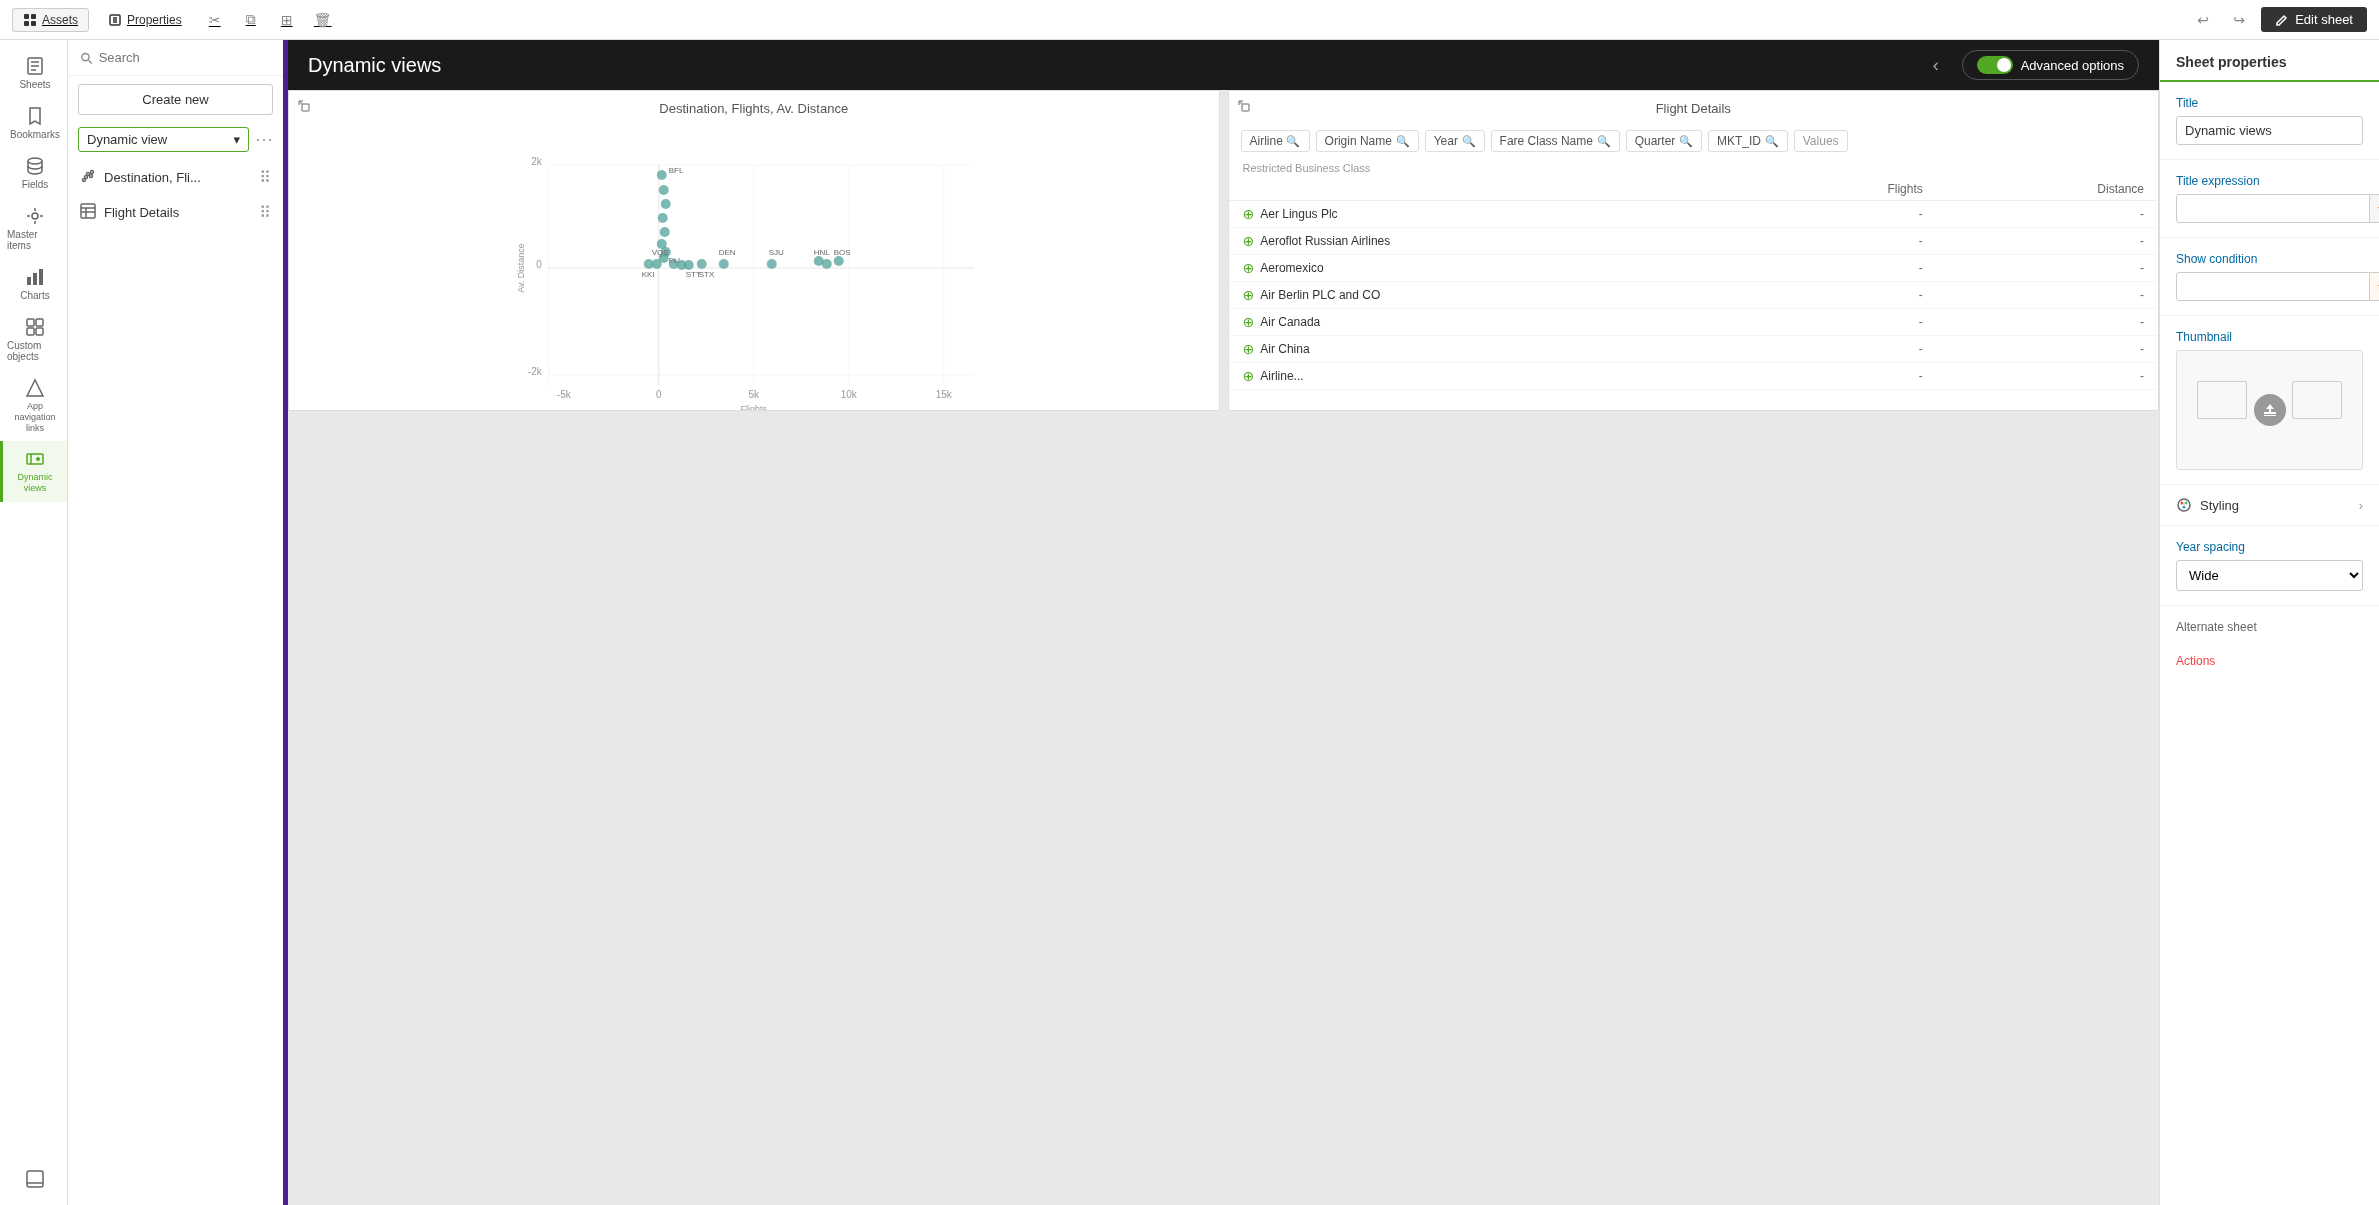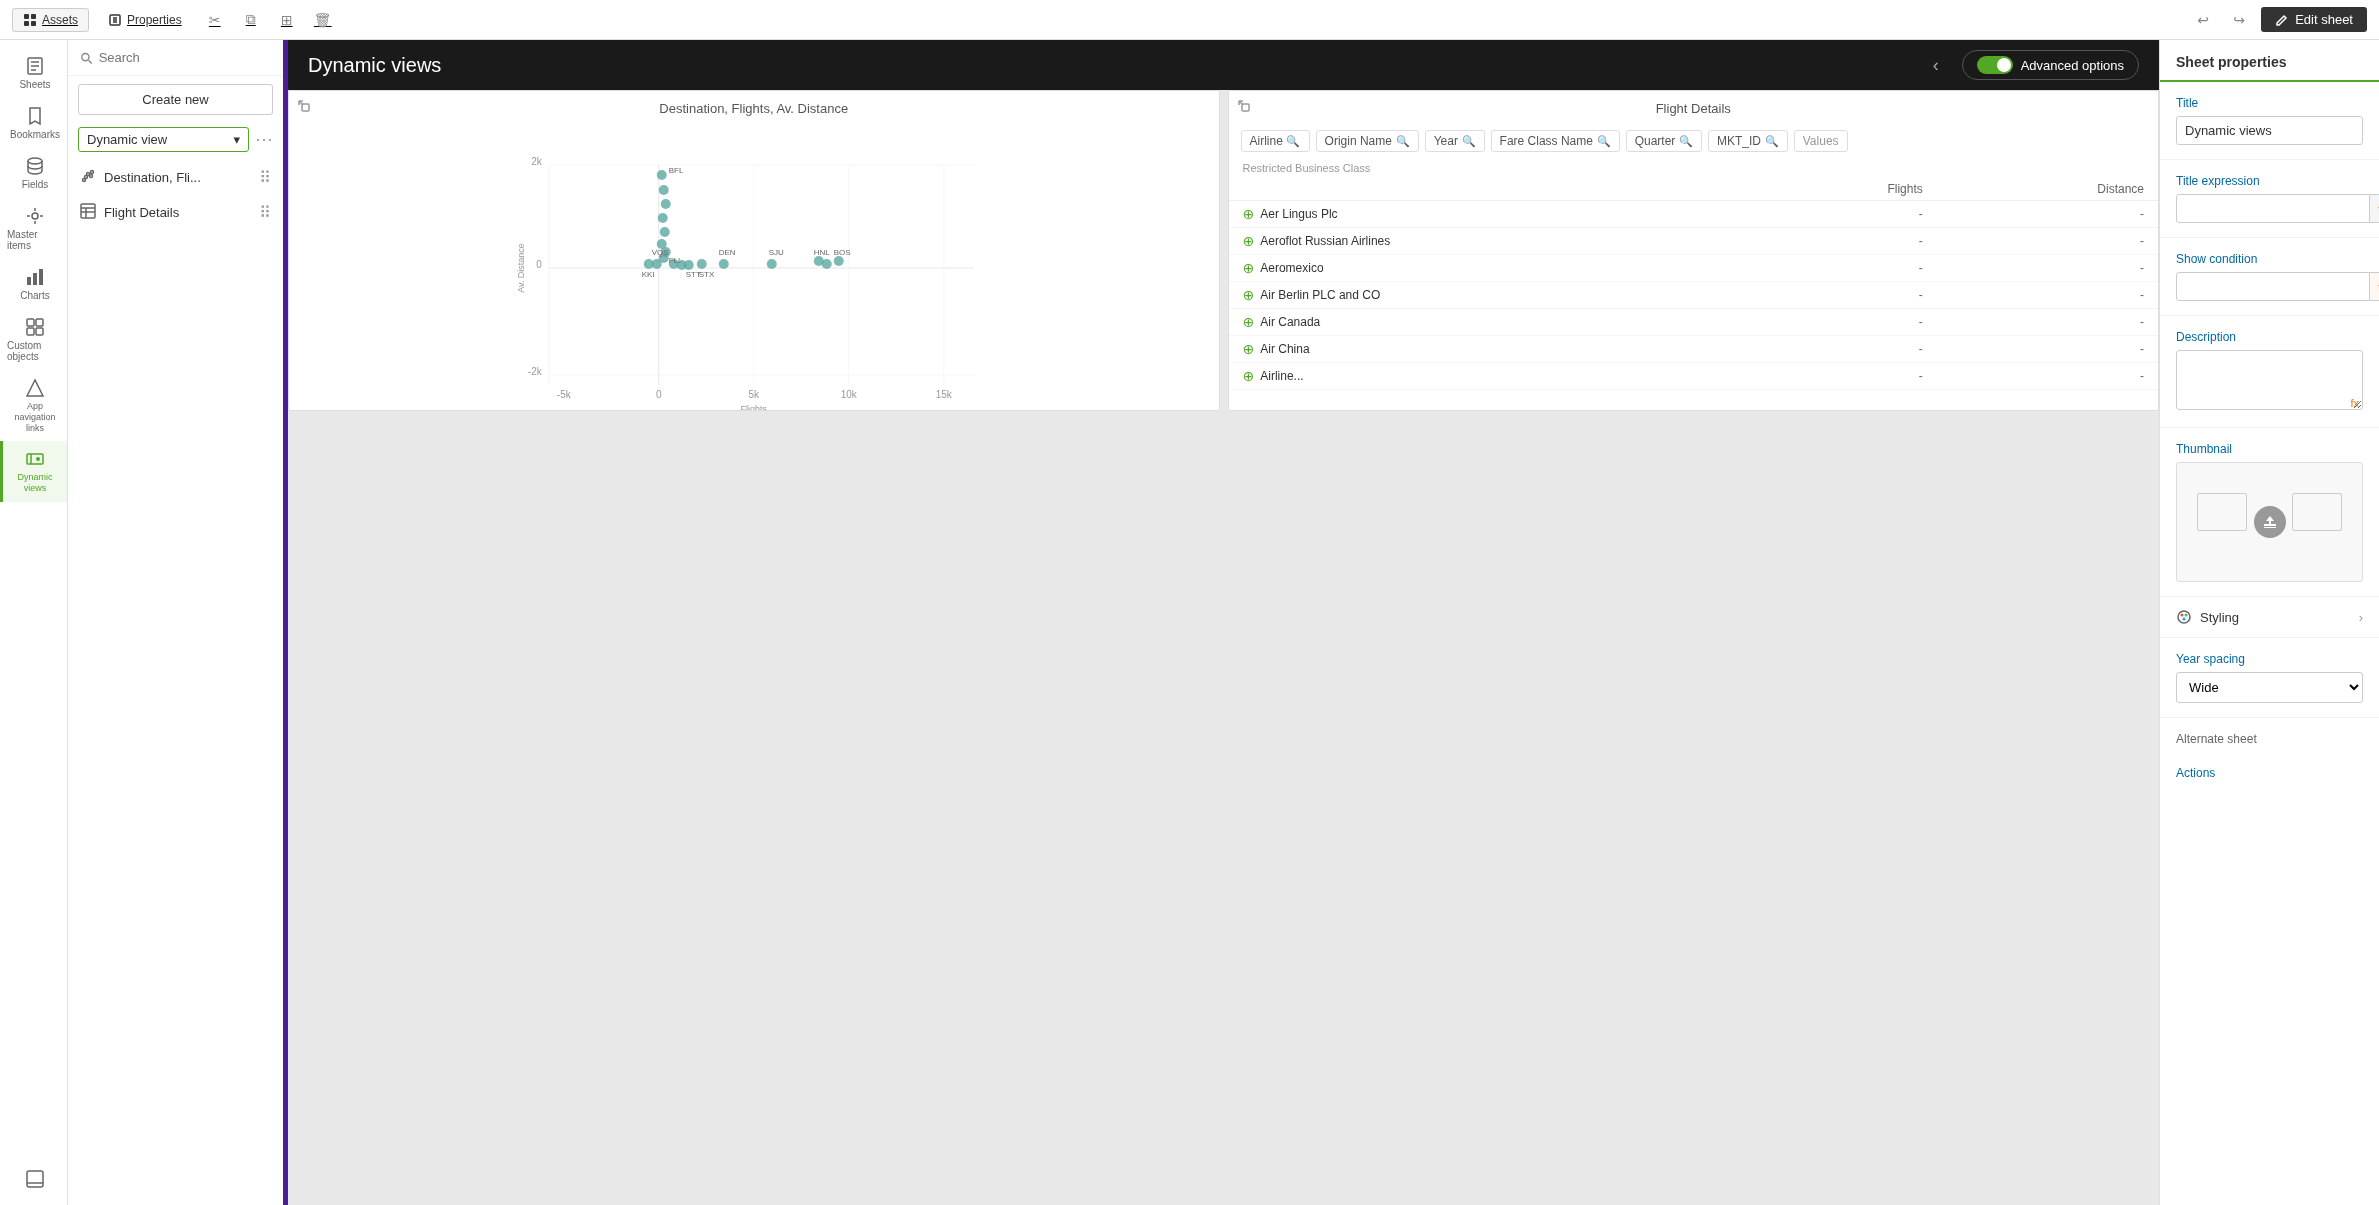--- a/index.html
+++ b/index.html
@@ -222,21 +222,21 @@
       display: flex; align-items: center; justify-content: space-between;
       padding: 12px 16px; cursor: pointer; border-bottom: 1px solid #f0f0f0;
     }
     .styling-left { display: flex; align-items: center; gap: 8px; color: #333; font-size: 13px; }
     .grid-spacing-section { padding: 14px 16px; border-bottom: 1px solid #f0f0f0; }
     .grid-select {
       width: 100%; border: 1px solid #ccc; border-radius: 3px;
       padding: 6px 8px; font-size: 13px; outline: none; background: #fff; cursor: pointer;
     }
     .alternate-label { padding: 14px 16px 6px; font-size: 12px; color: #666; }
-    .actions-label { padding: 14px 16px 6px; font-size: 12px; color: #0369a1; }
+    .actions-label { padding: 14px 16px 6px; font-size: 12px; color: #ef4444; }
 
     
     ::-webkit-scrollbar { width: 6px; height: 6px; }
     ::-webkit-scrollbar-track { background: #f0f0f0; }
     ::-webkit-scrollbar-thumb { background: #ccc; border-radius: 3px; }
   </style>
 </head>
 <body>
 
 <div class="topbar">
@@ -641,27 +641,20 @@
   </div>
 
   <div class="right-section">
     <div class="right-label">Show condition</div>
     <div class="right-input-with-btn">
       <input type="text" style="">
       <button class="fx-btn" style="color:#e67e22; background:#fff8f0;">fx</button>
     </div>
   </div>
 
-  <div class="right-section-desc">
-    <div class="right-label">Description</div>
-    <div class="desc-textarea-wrap">
-      <textarea class="desc-textarea" style=""></textarea>
-      <button class="desc-fx-btn">fx</button>
-    </div>
-  </div>
 
   <div class="right-section">
     <div class="right-label">Thumbnail</div>
     <div class="thumbnail-area">
       <div class="thumbnail-frame left"></div>
       <div class="thumbnail-frame right"></div>
       <div class="thumbnail-upload-icon">
         <svg width="16" height="16" viewBox="0 0 16 16" fill="white">
           <rect x="2" y="10" width="12" height="2"></rect>
             <rect x="2" y="13" width="12" height="1"></rect>

